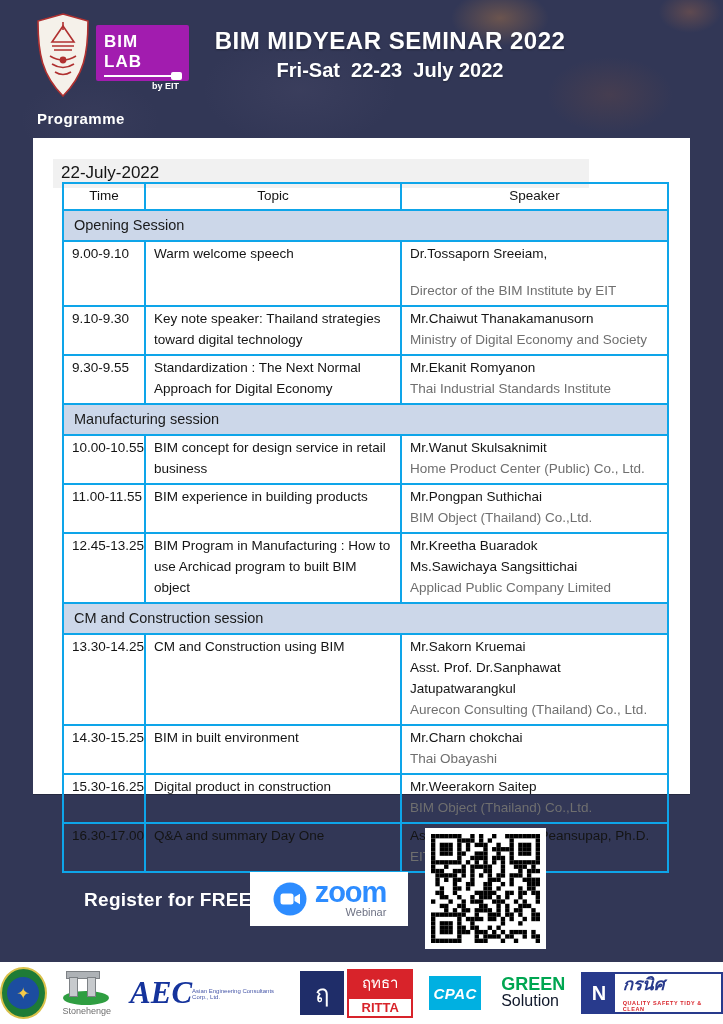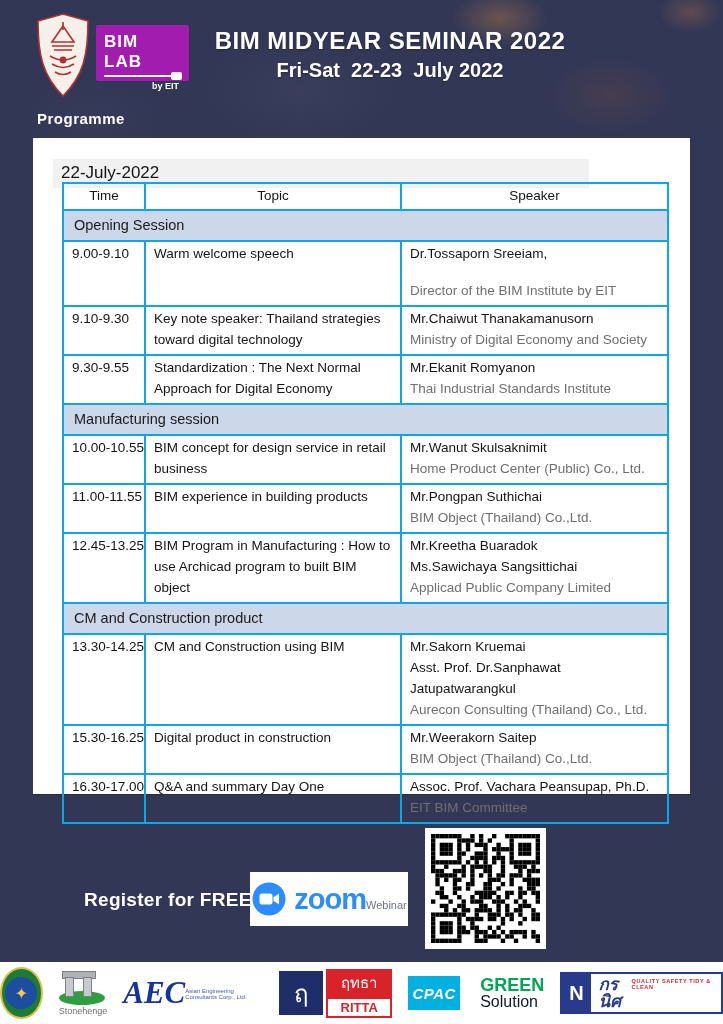--- a/index.html
+++ b/index.html
@@ -55,21 +55,21 @@
   .muted { color:#6f6f6f; }
   .sp-gap { margin-top:16px; }
   td.time-cell { white-space:nowrap; }
 
   
   .register-label { position:absolute; left:84px; top:889px; color:#fff; font-size:19px; font-weight:bold; letter-spacing:.3px; }
   .zoom-box {
     position:absolute; left:250px; top:872px; width:158px; height:54px; background:#fff;
     display:flex; align-items:center; justify-content:center; gap:7px;
   }
-  .zoom-wordmark { display:flex; flex-direction:row; align-items:flex-end; }
+  .zoom-wordmark { display:flex; flex-direction:column; align-items:flex-end; }
   .zoom-word { color:#2D8CFF; font-size:29px; font-weight:bold; letter-spacing:-1px; line-height:.85; }
   .zoom-webinar { color:#6e7284; font-size:11px; margin-top:2px; }
   .qr-box {
     position:absolute; left:425px; top:828px; width:121px; height:121px;
     background:#fff; padding:6px;
   }
 
   
   .footer {
     position:absolute; left:0; top:962px; width:723px; height:62px; background:#ffffff;
@@ -89,29 +89,29 @@
   .sh-label { font-size:9px; color:#6f6f6f; margin-top:1px; }
   .logo-aec { display:flex; flex-direction:row; align-items:center; }
   .aec-main { font-family:"Liberation Serif", serif; font-style:italic; font-weight:bold; font-size:31px; color:#15339c; line-height:.9; }
   .aec-sub { font-size:6px; color:#4757a8; margin-top:2px; }
   .logo-ritta { display:flex; gap:3px; align-items:center; }
   .ritta-sq { width:44px; height:44px; background:#1f2d69; color:#fff; font-size:24px;
     display:flex; align-items:center; justify-content:center; }
   .ritta-right { width:66px; }
   .ritta-thai { background:#d8232a; color:#fff; font-size:15px; text-align:center; padding:2px 0; }
   .ritta-en { border:2px solid #d8232a; color:#d8232a; font-weight:bold; font-size:13px; text-align:center; padding:1px 0; }
-  .logo-cpac { display:flex; align-items:flex-end; gap:20px; }
+  .logo-cpac { display:flex; align-items:flex-start; gap:20px; }
   .cpac-box { width:52px; height:34px; background:#00b0e1; color:#fff; font-weight:bold; font-style:italic;
     font-size:15px; display:flex; align-items:center; justify-content:center; letter-spacing:.5px; }
   .cpac-green { color:#00a651; font-weight:bold; font-size:18px; line-height:.95; }
   .cpac-solution { color:#0f172a; font-size:16px; line-height:1; }
   .logo-kor { display:flex; align-items:stretch; border:2px solid #283a8c; height:42px; background:#fff; }
   .kor-sq { width:36px; background:#283a8c; color:#fff; font-weight:bold; font-size:20px;
     display:flex; align-items:center; justify-content:center; }
-  .kor-right { padding:2px 8px 0 8px; display:flex; flex-direction:row; justify-content:space-between; }
+  .kor-right { padding:2px 8px 0 8px; display:flex; flex-direction:column; justify-content:space-between; }
   .kor-thai { color:#283a8c; font-size:17px; font-weight:bold; font-style:italic; line-height:1; }
   .kor-sub { color:#d8232a; font-size:5.5px; letter-spacing:.6px; margin-top:2px; font-weight:bold; }
 </style>
 </head>
 <body>
 
 <div class="header-bg"></div>
 
 <svg class="crest" viewBox="0 0 58 86">
   <path d="M29 2 L54 9 C54 42 50 63 29 84 C8 63 4 42 4 9 Z" fill="#f5f1ea" stroke="#b03030" stroke-width="1.6"></path>
@@ -217,31 +217,41 @@
             <div>BIM Program in Manufacturing : How to</div>
             <div>use Archicad program to built BIM object</div>
           </td>
           <td>
             <div>Mr.Kreetha Buaradok</div>
             <div>Ms.Sawichaya Sangsittichai</div>
             <div class="muted">Applicad Public Company Limited</div>
           </td>
         </tr>
         <tr class="section-row">
-          <td colspan="3">CM and Construction product</td>
+          <td colspan="3">CM and Construction session</td>
         </tr>
         <tr>
           <td class="time-cell">13.30-14.25</td>
           <td>
             <div>CM and Construction using BIM</div>
           </td>
           <td>
             <div>Mr.Sakorn Kruemai</div>
             <div>Asst. Prof. Dr.Sanphawat Jatupatwarangkul</div>
             <div class="muted">Aurecon Consulting (Thailand) Co., Ltd.</div>
+          </td>
+        </tr>
+        <tr>
+          <td class="time-cell">14.30-15.25</td>
+          <td>
+            <div>BIM in built environment</div>
+          </td>
+          <td>
+            <div>Mr.Charn chokchai</div>
+            <div class="muted">Thai Obayashi</div>
           </td>
         </tr>
         <tr>
           <td class="time-cell">15.30-16.25</td>
           <td>
             <div>Digital product in construction</div>
           </td>
           <td>
             <div>Mr.Weerakorn Saitep</div>
             <div class="muted">BIM Object (Thailand) Co.,Ltd.</div>

